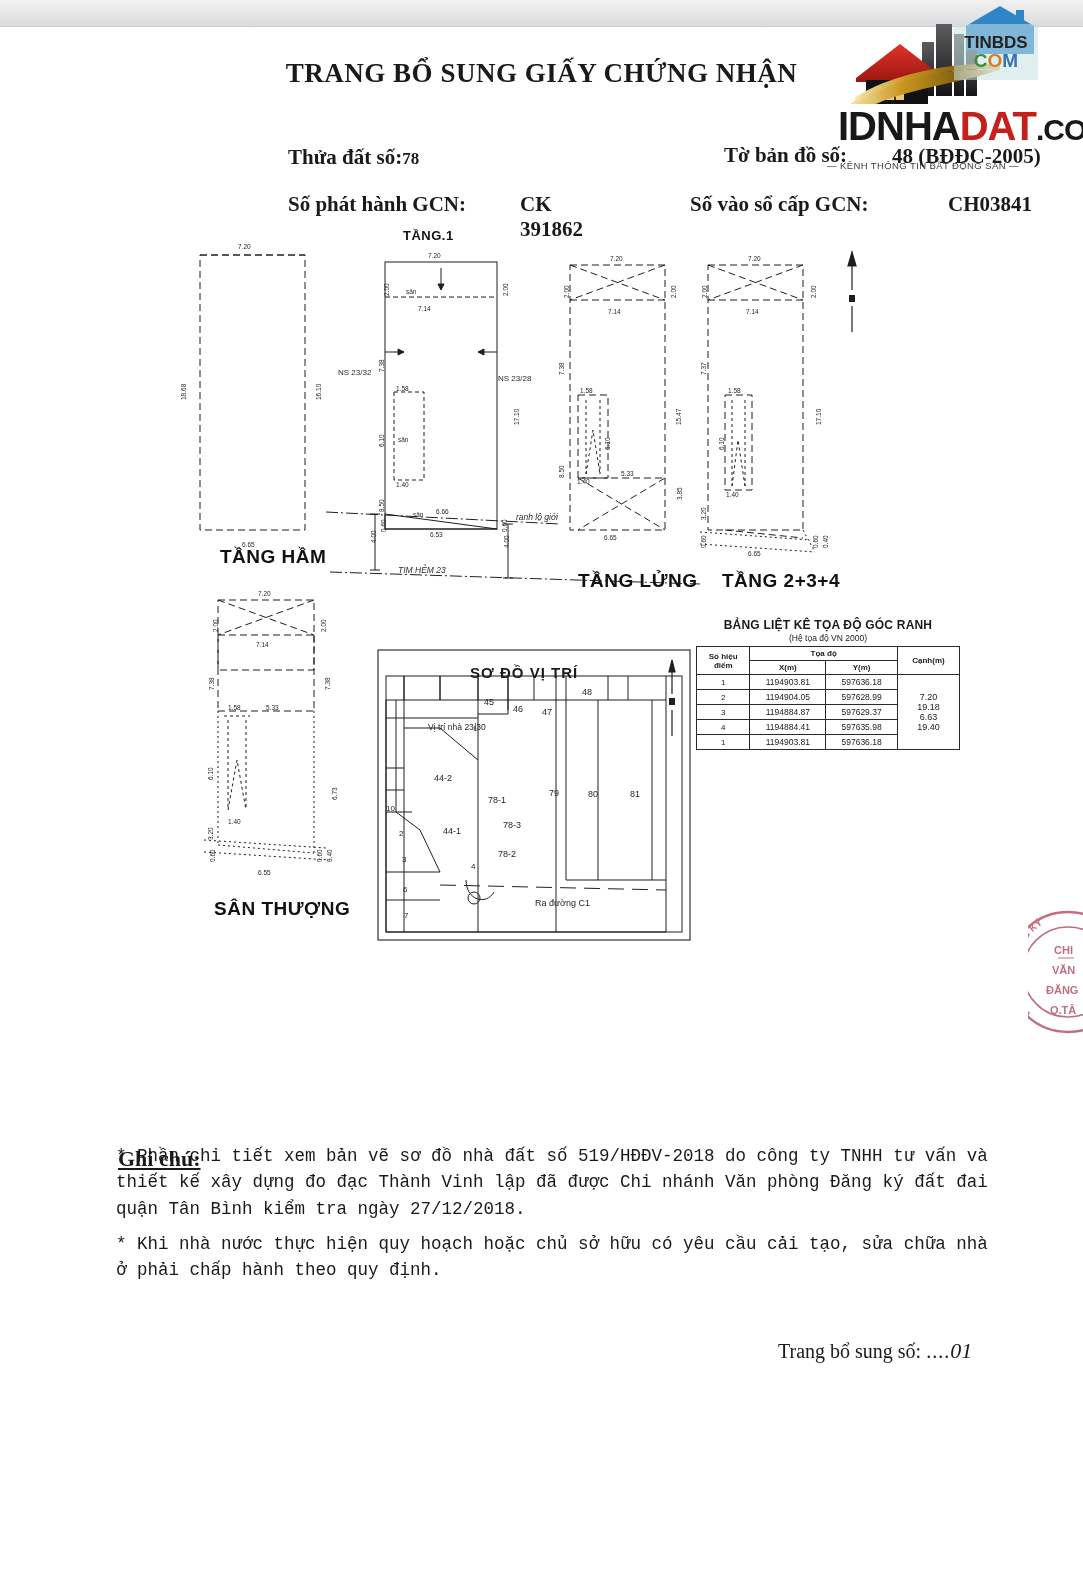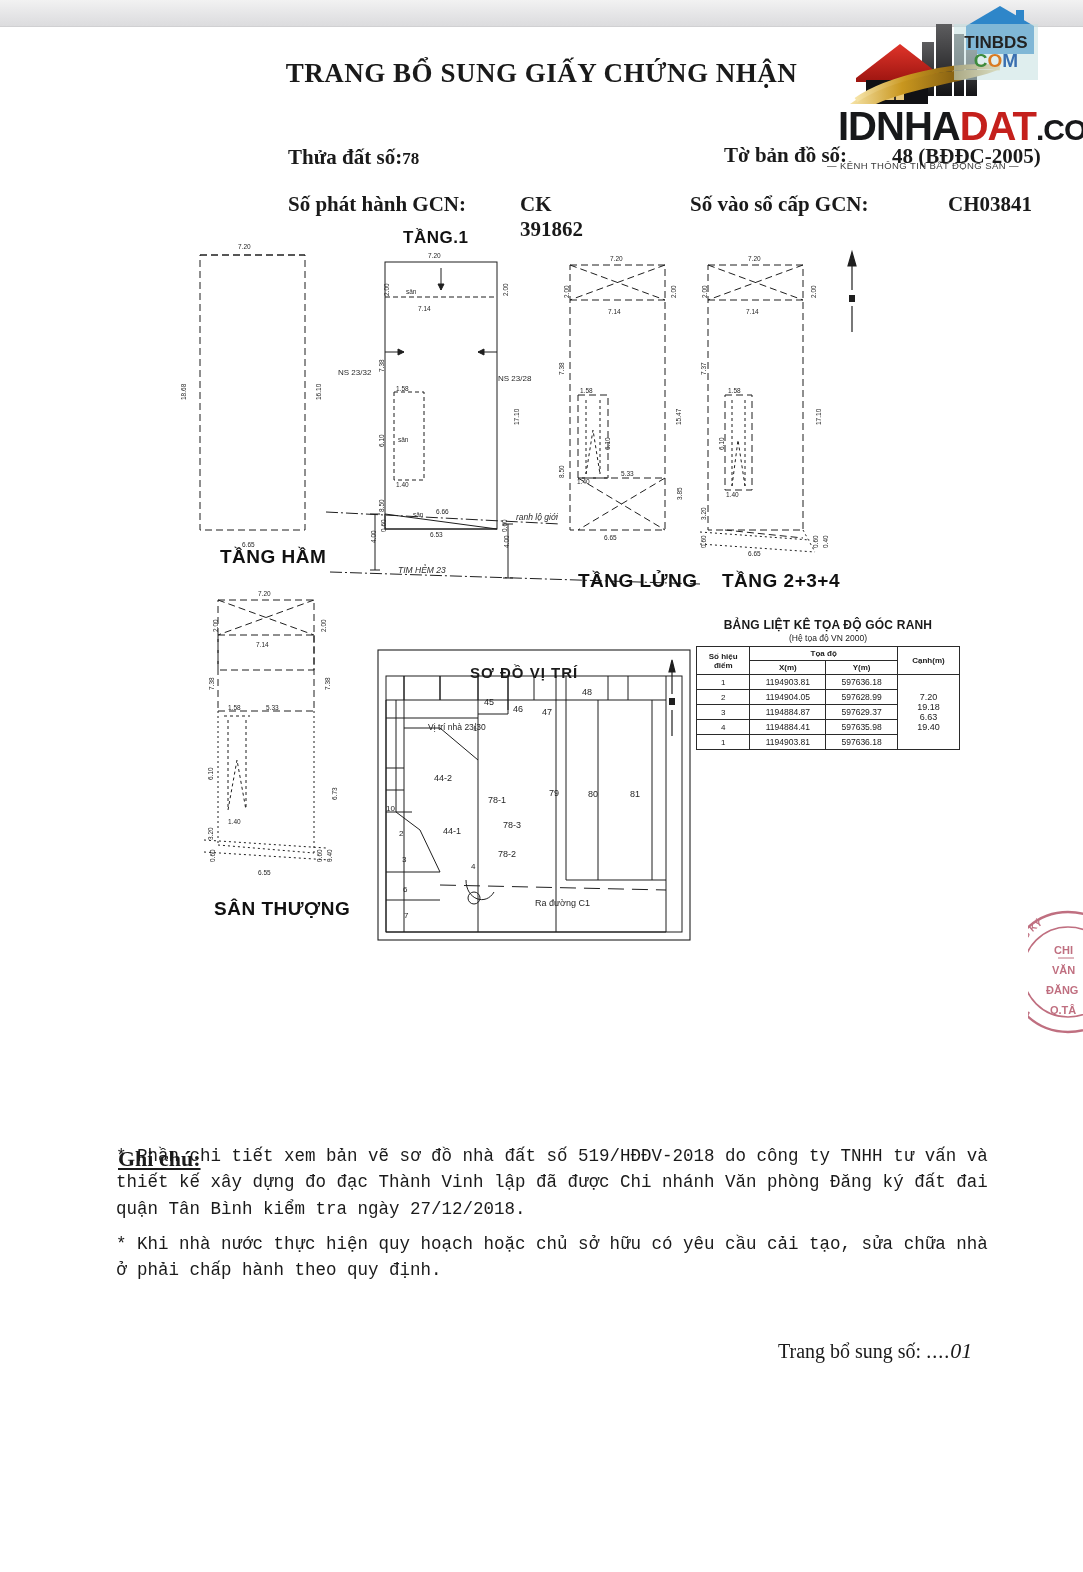--- a/index.html
+++ b/index.html
@@ -47,21 +47,21 @@
   .h-sovao{left:690px;top:192px;}
   .h-sovao .val{position:absolute;left:258px;top:0;}
 
   
   .draw{position:absolute;left:0;top:0;width:1083px;height:1572px;pointer-events:none;}
   .draw svg{position:absolute;left:0;top:0;}
 
   .plan-label{position:absolute;font-family:"Liberation Sans",sans-serif;
     font-weight:bold;font-size:19px;color:#111;letter-spacing:.5px;}
   .lbl-ham{left:196px;top:546px;margin-left:24px;}
-  .lbl-t1{left:403px;top:228px;font-size:17px;}
+  .lbl-t1{left:403px;top:228px;font-size:13px;}
   .lbl-lung{left:578px;top:570px;}
   .lbl-234{left:722px;top:570px;}
   .lbl-sant{left:214px;top:898px;}
 
   .dim{position:absolute;font-family:"Liberation Sans",sans-serif;font-size:6.5px;
     color:#262626;white-space:nowrap;}
   .dim.v{transform:rotate(-90deg);transform-origin:left top;}
   .note-s{position:absolute;font-family:"Liberation Sans",sans-serif;font-size:8px;color:#2a2a2a;white-space:nowrap;}
   .note-i{position:absolute;font-family:"Liberation Sans",sans-serif;font-size:8.5px;
     font-style:italic;color:#2a2a2a;white-space:nowrap;}

